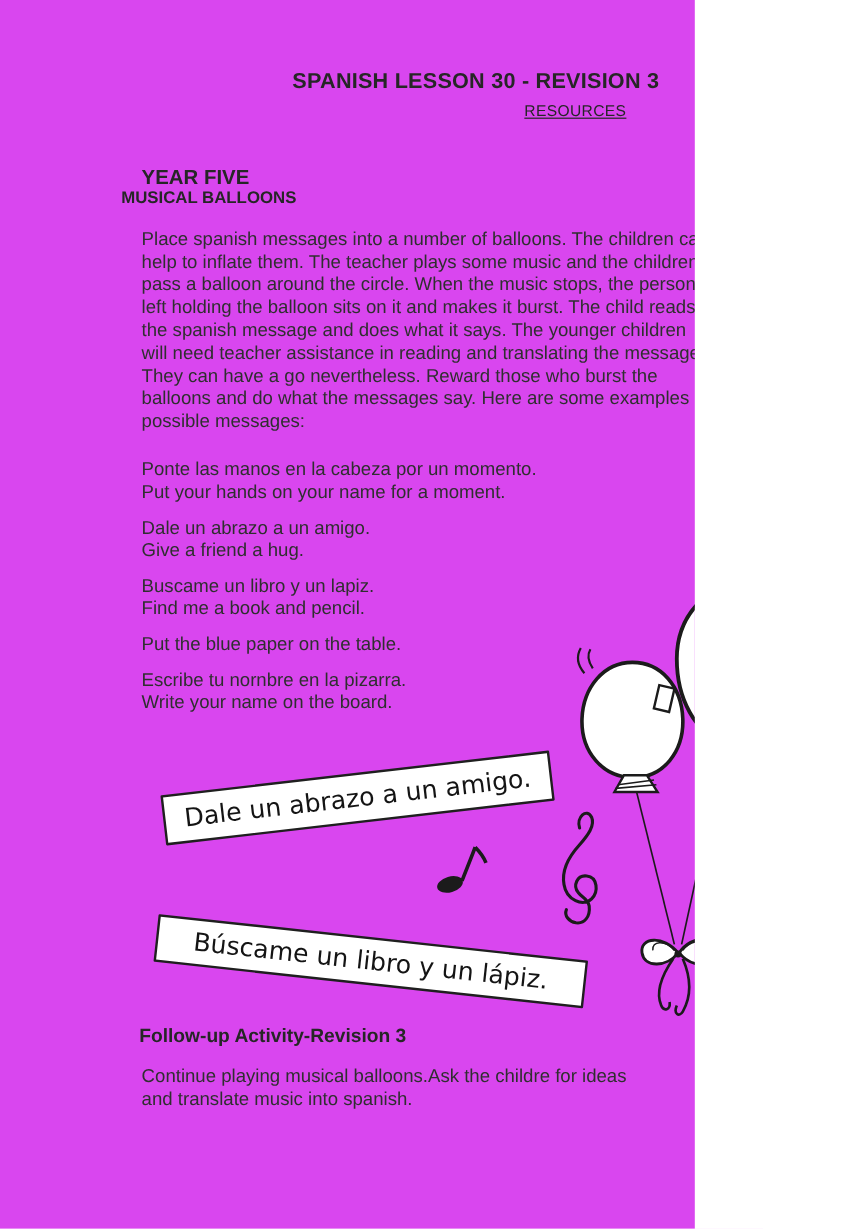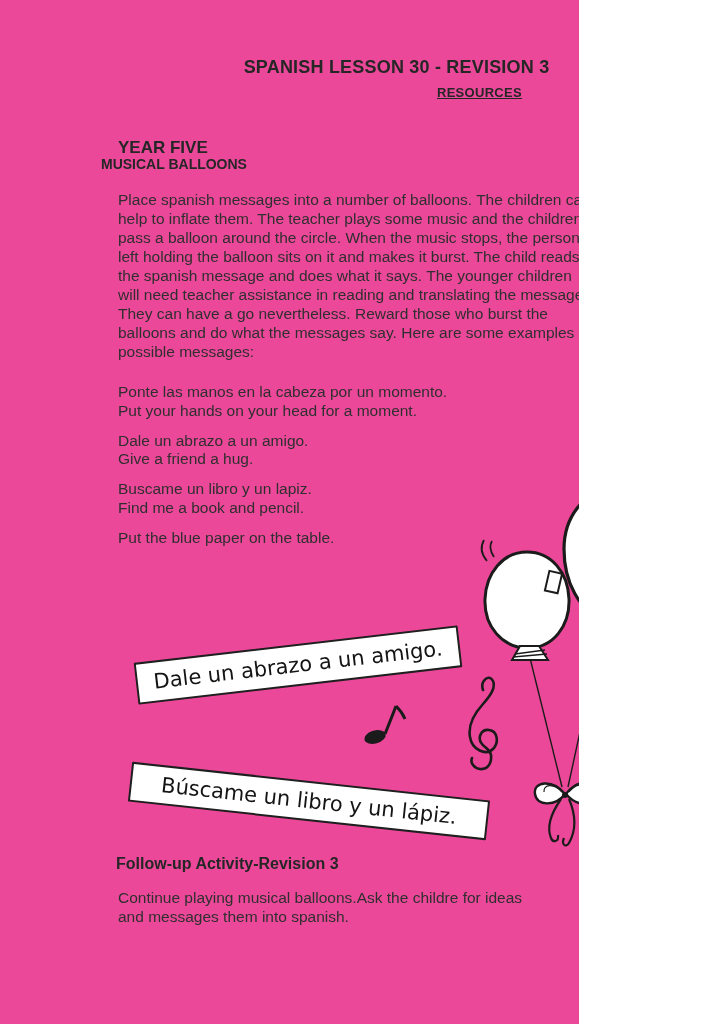--- a/index.html
+++ b/index.html
@@ -1,20 +1,20 @@
 <!DOCTYPE html>
 <html><head>
 <meta charset="utf-8">
 <style>
   html,body{margin:0;padding:0;background:#fff;}
-  .page{position:relative;width:579px;height:1024px;background:#ec4899;
+  .page{position:relative;width:579px;height:1024px;background:#d946ef;
         font-family:"Liberation Sans",sans-serif;color:#2f2f2f;overflow:hidden;}
   .page-title{position:absolute;top:57px;left:118px;width:557px;text-align:center;
         font-size:18px;font-weight:700;color:#262626;letter-spacing:.2px;}
-  .resources-link{position:absolute;top:85px;right:57px;font-size:13px;font-weight:700;
+  .resources-link{position:absolute;top:85px;right:57px;font-size:13px;font-weight:400;
         color:#262626;text-decoration:underline;letter-spacing:.3px;cursor:pointer;}
   .year-heading{position:absolute;top:138px;left:118px;font-size:17px;font-weight:700;color:#262626;}
   .activity-heading{position:absolute;top:156px;left:101px;font-size:14px;font-weight:700;color:#262626;}
   .intro{position:absolute;top:190px;left:118px;width:478px;font-size:15.5px;line-height:19px;}
   .res-list{position:absolute;top:186px;left:592px;width:78px;text-align:left;
         font-size:15.5px;line-height:18px;}
   .messages{position:absolute;top:383px;left:118px;font-size:15.5px;line-height:18.5px;}
   .pair{margin-bottom:11.5px;}
   .hand-box{position:absolute;background:#fff;border:2.4px solid #1f1f1f;border-radius:1px;
         display:flex;align-items:center;justify-content:center;white-space:nowrap;
@@ -40,32 +40,36 @@
 
   <div class="res-list">
     <div>balloons</div>
     <div>messages</div>
     <div>music</div>
   </div>
 
   <div class="messages">
     <div class="pair">
       <div>Ponte las manos en la cabeza por un momento.</div>
-      <div>Put your hands on your head for a moment.</div>
+      <div>Put your hands on your name for a moment.</div>
     </div>
     <div class="pair">
       <div>Dale un abrazo a un amigo.</div>
       <div>Give a friend a hug.</div>
     </div>
     <div class="pair">
       <div>Buscame un libro y un lapiz.</div>
       <div>Find me a book and pencil.</div>
     </div>
     <div class="pair">
       <div>Put the blue paper on the table.</div>
+    </div>
+    <div class="pair">
+      <div>Escribe tu nornbre en la pizarra.</div>
+      <div>Write your name on the board.</div>
     </div>
   </div>
 
   <div class="hand-box box1">
     <span>Dale un abrazo a un amigo.</span>
   </div>
   <div class="hand-box box2">
     <span>Búscame un libro y un lápiz.</span>
   </div>
 
@@ -118,16 +122,16 @@
       <path d="M483,690 C480,681 489,673 493,681 C496,688 490,696 483,704 C473,715 468,726 470,737 C472,750 486,756 493,749 C499,743 498,731 489,730 C481,729 477,738 482,744 C485,748 490,749 491,755 C492,764 487,770 480,769 C474,768 470,763 472,758" stroke="#1b1b1b" stroke-width="2.6" fill="none" stroke-linecap="round"></path>
     </g>
 
     <g>
       <ellipse cx="625" cy="741" rx="11" ry="6" fill="#1b1b1b" transform="rotate(-14 625 741)"></ellipse>
       <path d="M634,738 C640,730 646,720 650,711" stroke="#1b1b1b" stroke-width="3.2" fill="none" stroke-linecap="round"></path>
     </g>
   </svg>
 
   <div class="followup-heading">Follow-up Activity-Revision 3</div>
-  <div class="followup-p">Continue playing musical balloons.Ask the childre for ideas and messages them into spanish.</div>
+  <div class="followup-p">Continue playing musical balloons.Ask the childre for ideas and translate music into spanish.</div>
   <div class="page-num">53</div>
 
 </div>
 
 </body></html>

